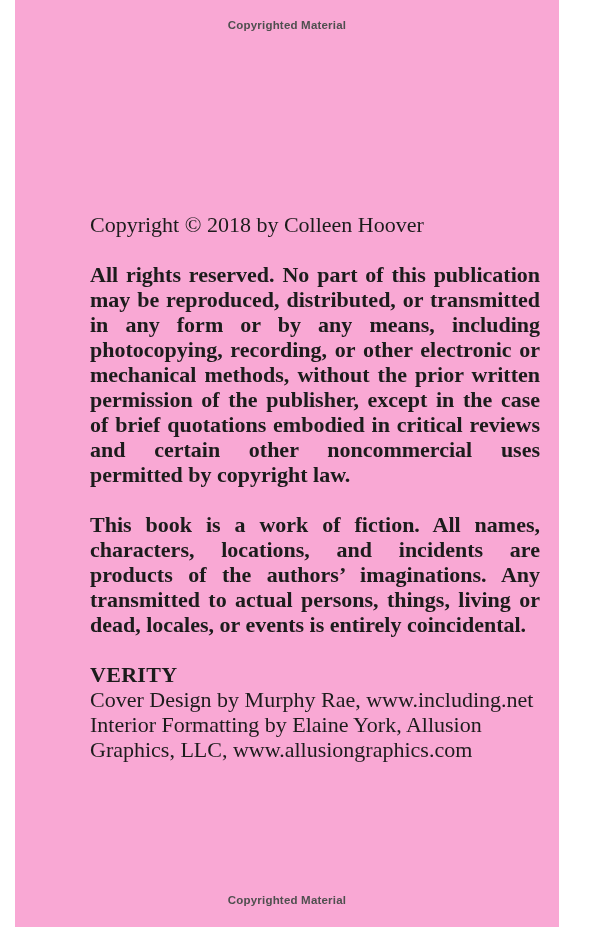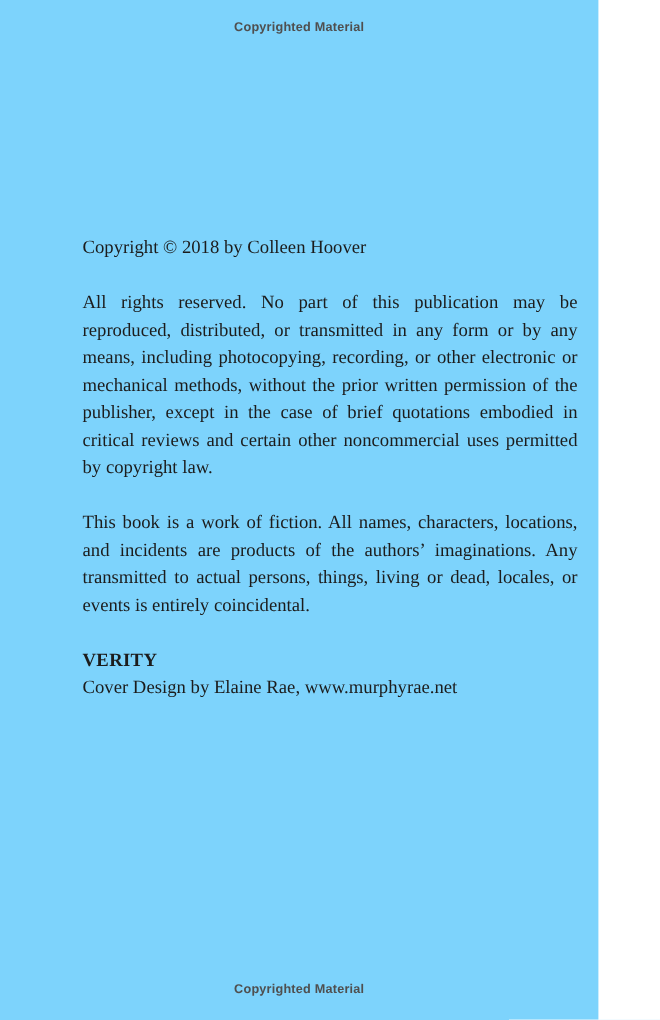--- a/index.html
+++ b/index.html
@@ -6,54 +6,56 @@
   html, body {
     width: 600px;
     height: 927px;
     background: #ffffff;
     overflow: hidden;
   }
   .page {
     position: relative;
     width: 544px;
     height: 927px;
-    background: #7dd3fc;
+    background: #f9a8d4;
     font-family: "Liberation Serif", serif;
     color: #1c1c1c;
+    margin-left: 15px;
   }
   .watermark {
     position: absolute;
     left: 0;
     width: 100%;
     text-align: center;
     font-family: "Liberation Sans", sans-serif;
     font-size: 11.5px;
     font-weight: bold;
     color: #4f4f4f;
     letter-spacing: 0.2px;
   }
   .watermark.top { top: 19px; }
   .watermark.bottom { top: 894px; }
   .content {
     position: absolute;
     top: 212px;
     left: 75px;
     width: 450px;
-    font-size: 17px;
+    font-size: 22px;
     line-height: 25px;
   }
   .copyright-line {
     margin-bottom: 25px;
   }
   .para {
     margin-bottom: 25px;
   }
   .justify {
     text-align: justify;
     text-justify: inter-word;
+    font-weight: bold;
   }
   .book-title {
     font-weight: bold;
     letter-spacing: 0.3px;
   }
   .credit {
     margin: 0;
   }
 </style>
 </head>
@@ -66,20 +68,21 @@
   <div class="content">
 
     <p class="copyright-line">Copyright © 2018 by Colleen Hoover</p>
 
     <p class="para justify">All rights reserved. No part of this publication may be reproduced, distributed, or transmitted in any form or by any means, including photocopying, recording, or other electronic or mechanical methods, without the prior written permission of the publisher, except in the case of brief quotations embodied in critical reviews and certain other noncommercial uses permitted by copyright law.</p>
 
     <p class="para justify">This book is a work of fiction. All names, characters, locations, and incidents are products of the authors’ imaginations. Any transmitted to actual persons, things, living or dead, locales, or events is entirely coincidental.</p>
 
     <div class="credits-block">
       <p class="book-title">VERITY</p>
-      <p class="credit">Cover Design by Elaine Rae, www.murphyrae.net</p>
+      <p class="credit">Cover Design by Murphy Rae, www.including.net</p>
+      <p class="credit">Interior Formatting by Elaine York, Allusion Graphics, LLC, www.allusiongraphics.com</p>
     </div>
 
   </div>
 
   <div class="watermark bottom">Copyrighted Material</div>
 
 </div>
 
 </body></html>

